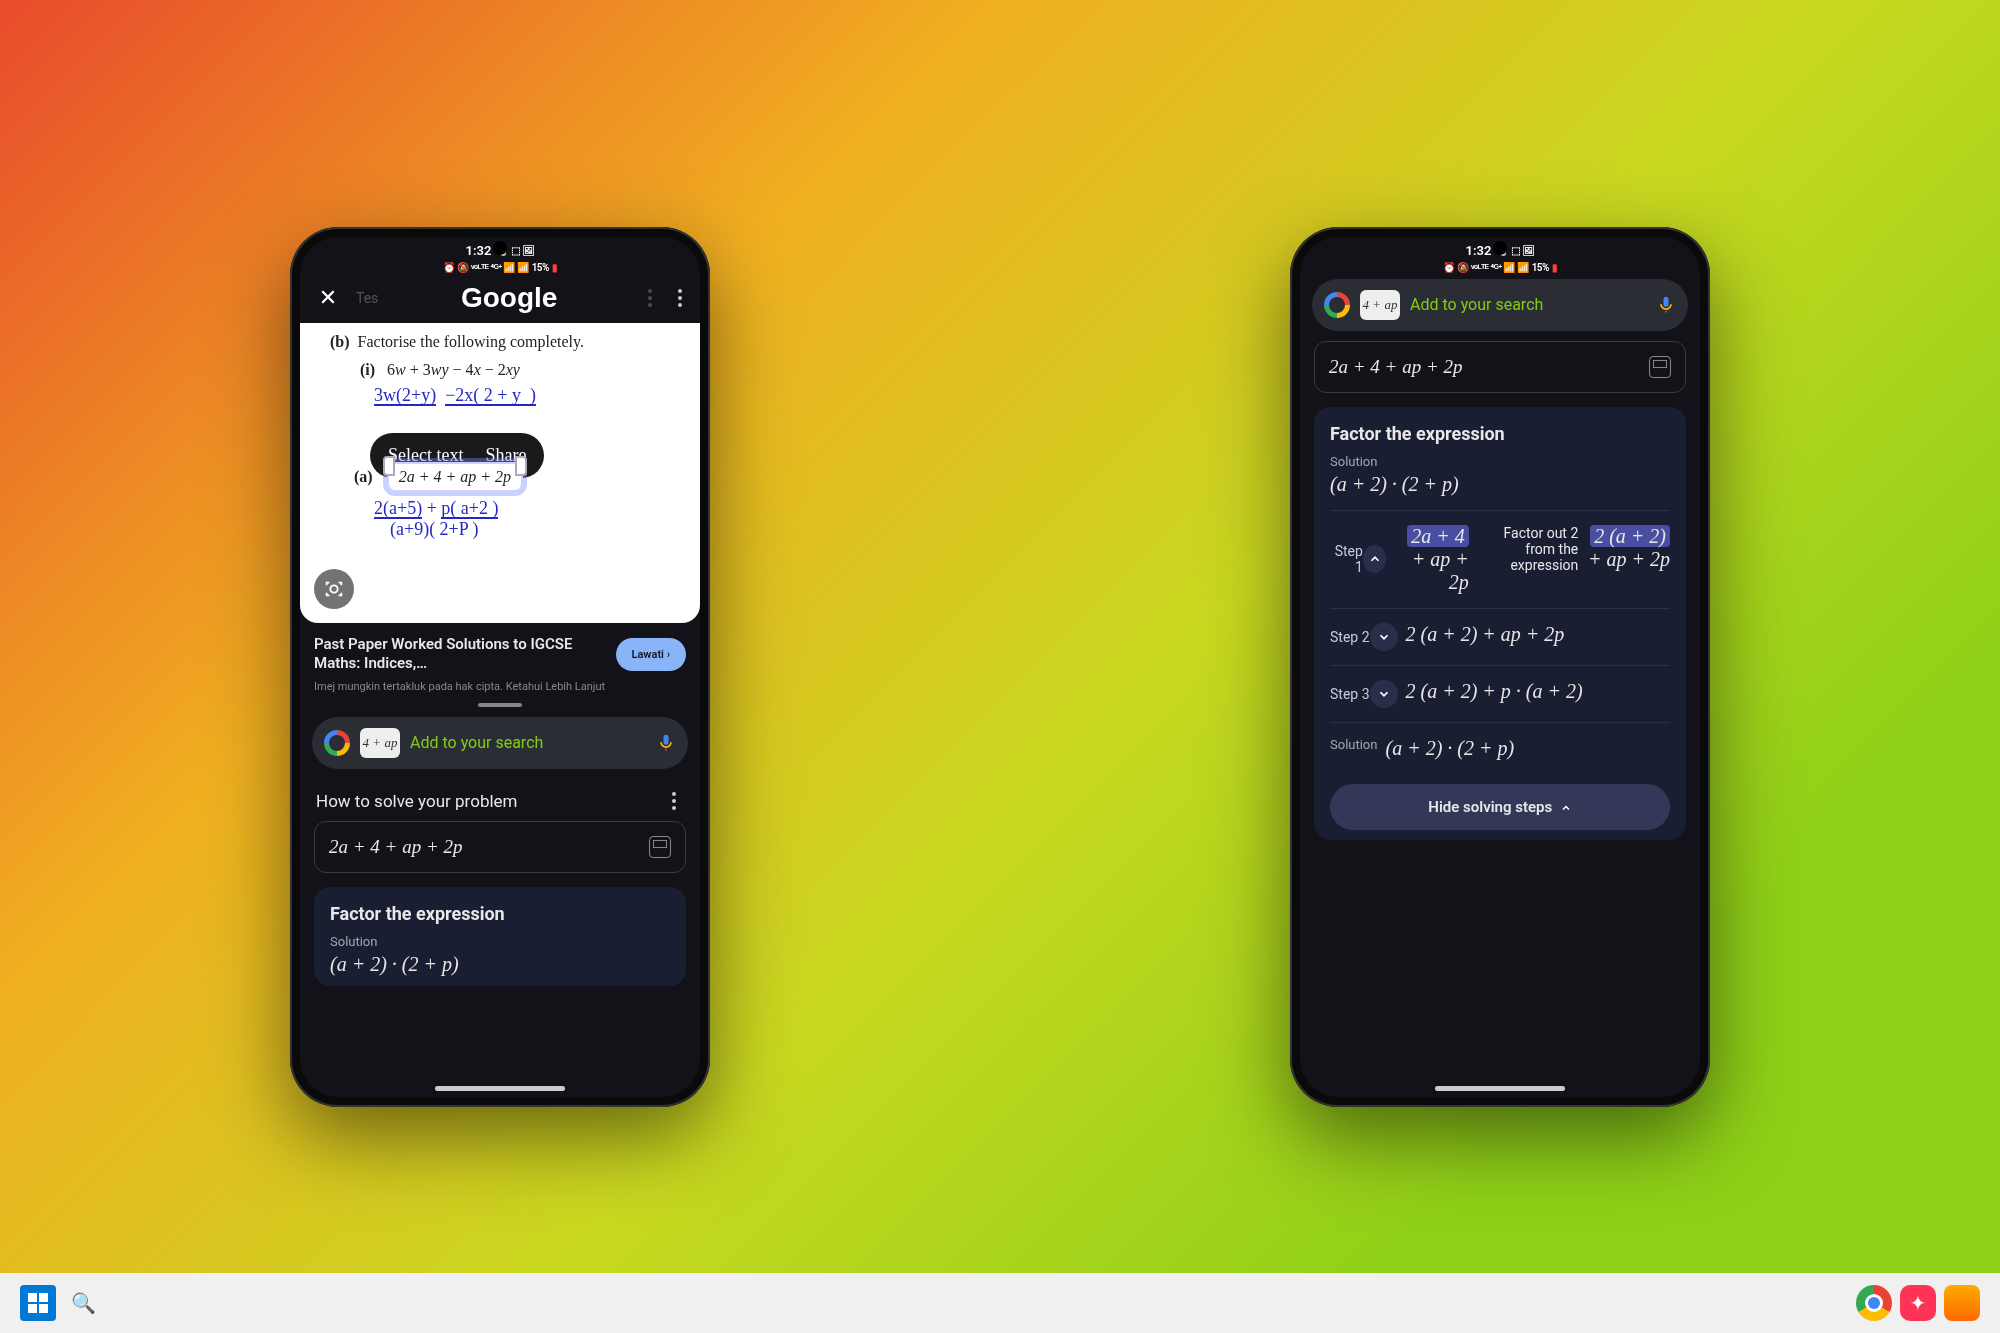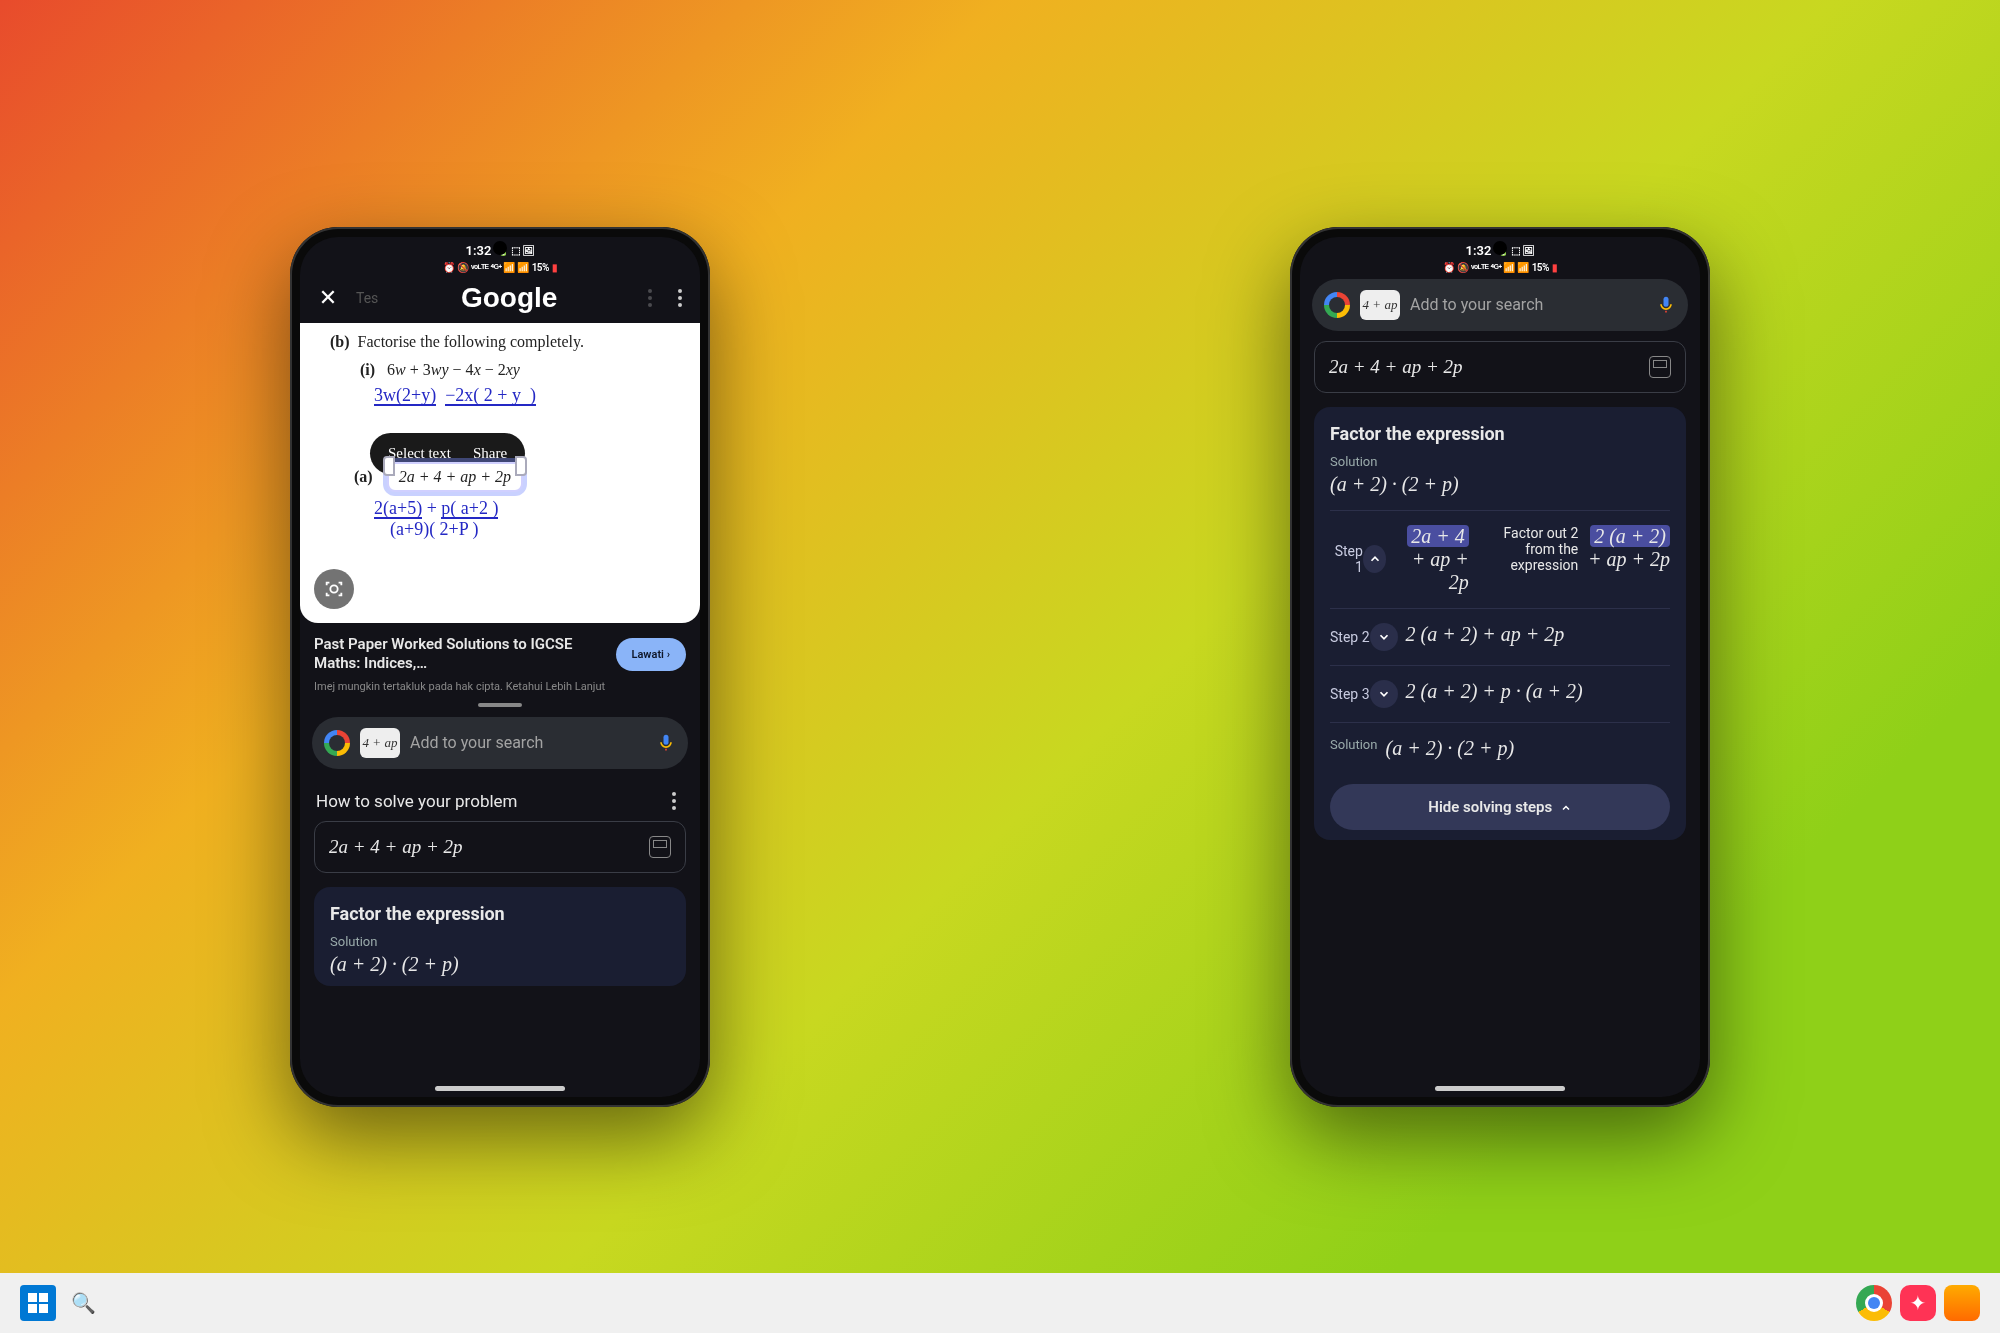--- a/index.html
+++ b/index.html
@@ -77,21 +77,21 @@
     background:#fff; color:#222; font-family: "Times New Roman", serif;
     padding:10px 20px 22px 30px; font-size:16px; min-height:300px; position:relative;
     border-radius: 0 0 18px 18px;
   }
   .lens-image .bold { font-weight:700;}
   .pen { color:#2428c4; font-family: "Comic Sans MS", cursive; font-size:18px;}
   .underline2 { border-bottom:2px solid #2428c4; display:inline-block; line-height:1;}
   .action-pill {
     position:absolute; left:70px; top:110px;
     background:#1a1a1a; color:#fff; border-radius:28px; padding:12px 18px;
-    display:flex; gap:22px; font-size:15px;
+    display:flex; gap:22px; font-size:18px;
   }
   .sel-box {
     display:inline-block; background:#fff; border:2px solid #d0d0ff;
     border-radius:8px; padding:4px 10px; position:relative;
     box-shadow: 0 0 0 4px rgba(120,140,255,.4);
     font-style: italic;
   }
   .sel-box::before,.sel-box::after{
     content:""; position:absolute; width:8px;height:16px;background:#fff;
     border:2px solid #aab; top:-8px;
@@ -122,21 +122,21 @@
     width:26px;height:26px;border-radius:50%;background:
       conic-gradient(#ea4335 0 90deg,#fbbc05 90deg 180deg,#34a853 180deg 270deg,#4285f4 270deg 360deg);
     position:relative;
   }
   .g-logo::after{content:"";position:absolute;inset:5px;background:#2a2d33;border-radius:50%;}
   .thumb {
     width:40px;height:30px;background:#eee;color:#333;border-radius:6px;
     font-size:13px;display:flex;align-items:center;justify-content:center;
     font-style:italic;font-family:"Times New Roman",serif; overflow:hidden;
   }
-  .search-pill .ph { flex:1; color:#a3a3a3; font-size:16px;}
+  .search-pill .ph { flex:1; color:#84cc16; font-size:16px;}
   .mic { width:20px;height:20px; }
   
   .sect-row { display:flex;align-items:center;justify-content:space-between;
     padding:18px 16px 10px; font-size:17px;}
   
   .expr-box {
     margin:0 14px 14px; border:1px solid #3a3d46; border-radius:12px;
     padding:14px 14px; display:flex; align-items:center; justify-content:space-between;
     font-family:"Times New Roman",serif; font-style:italic; font-size:19px;
   }

